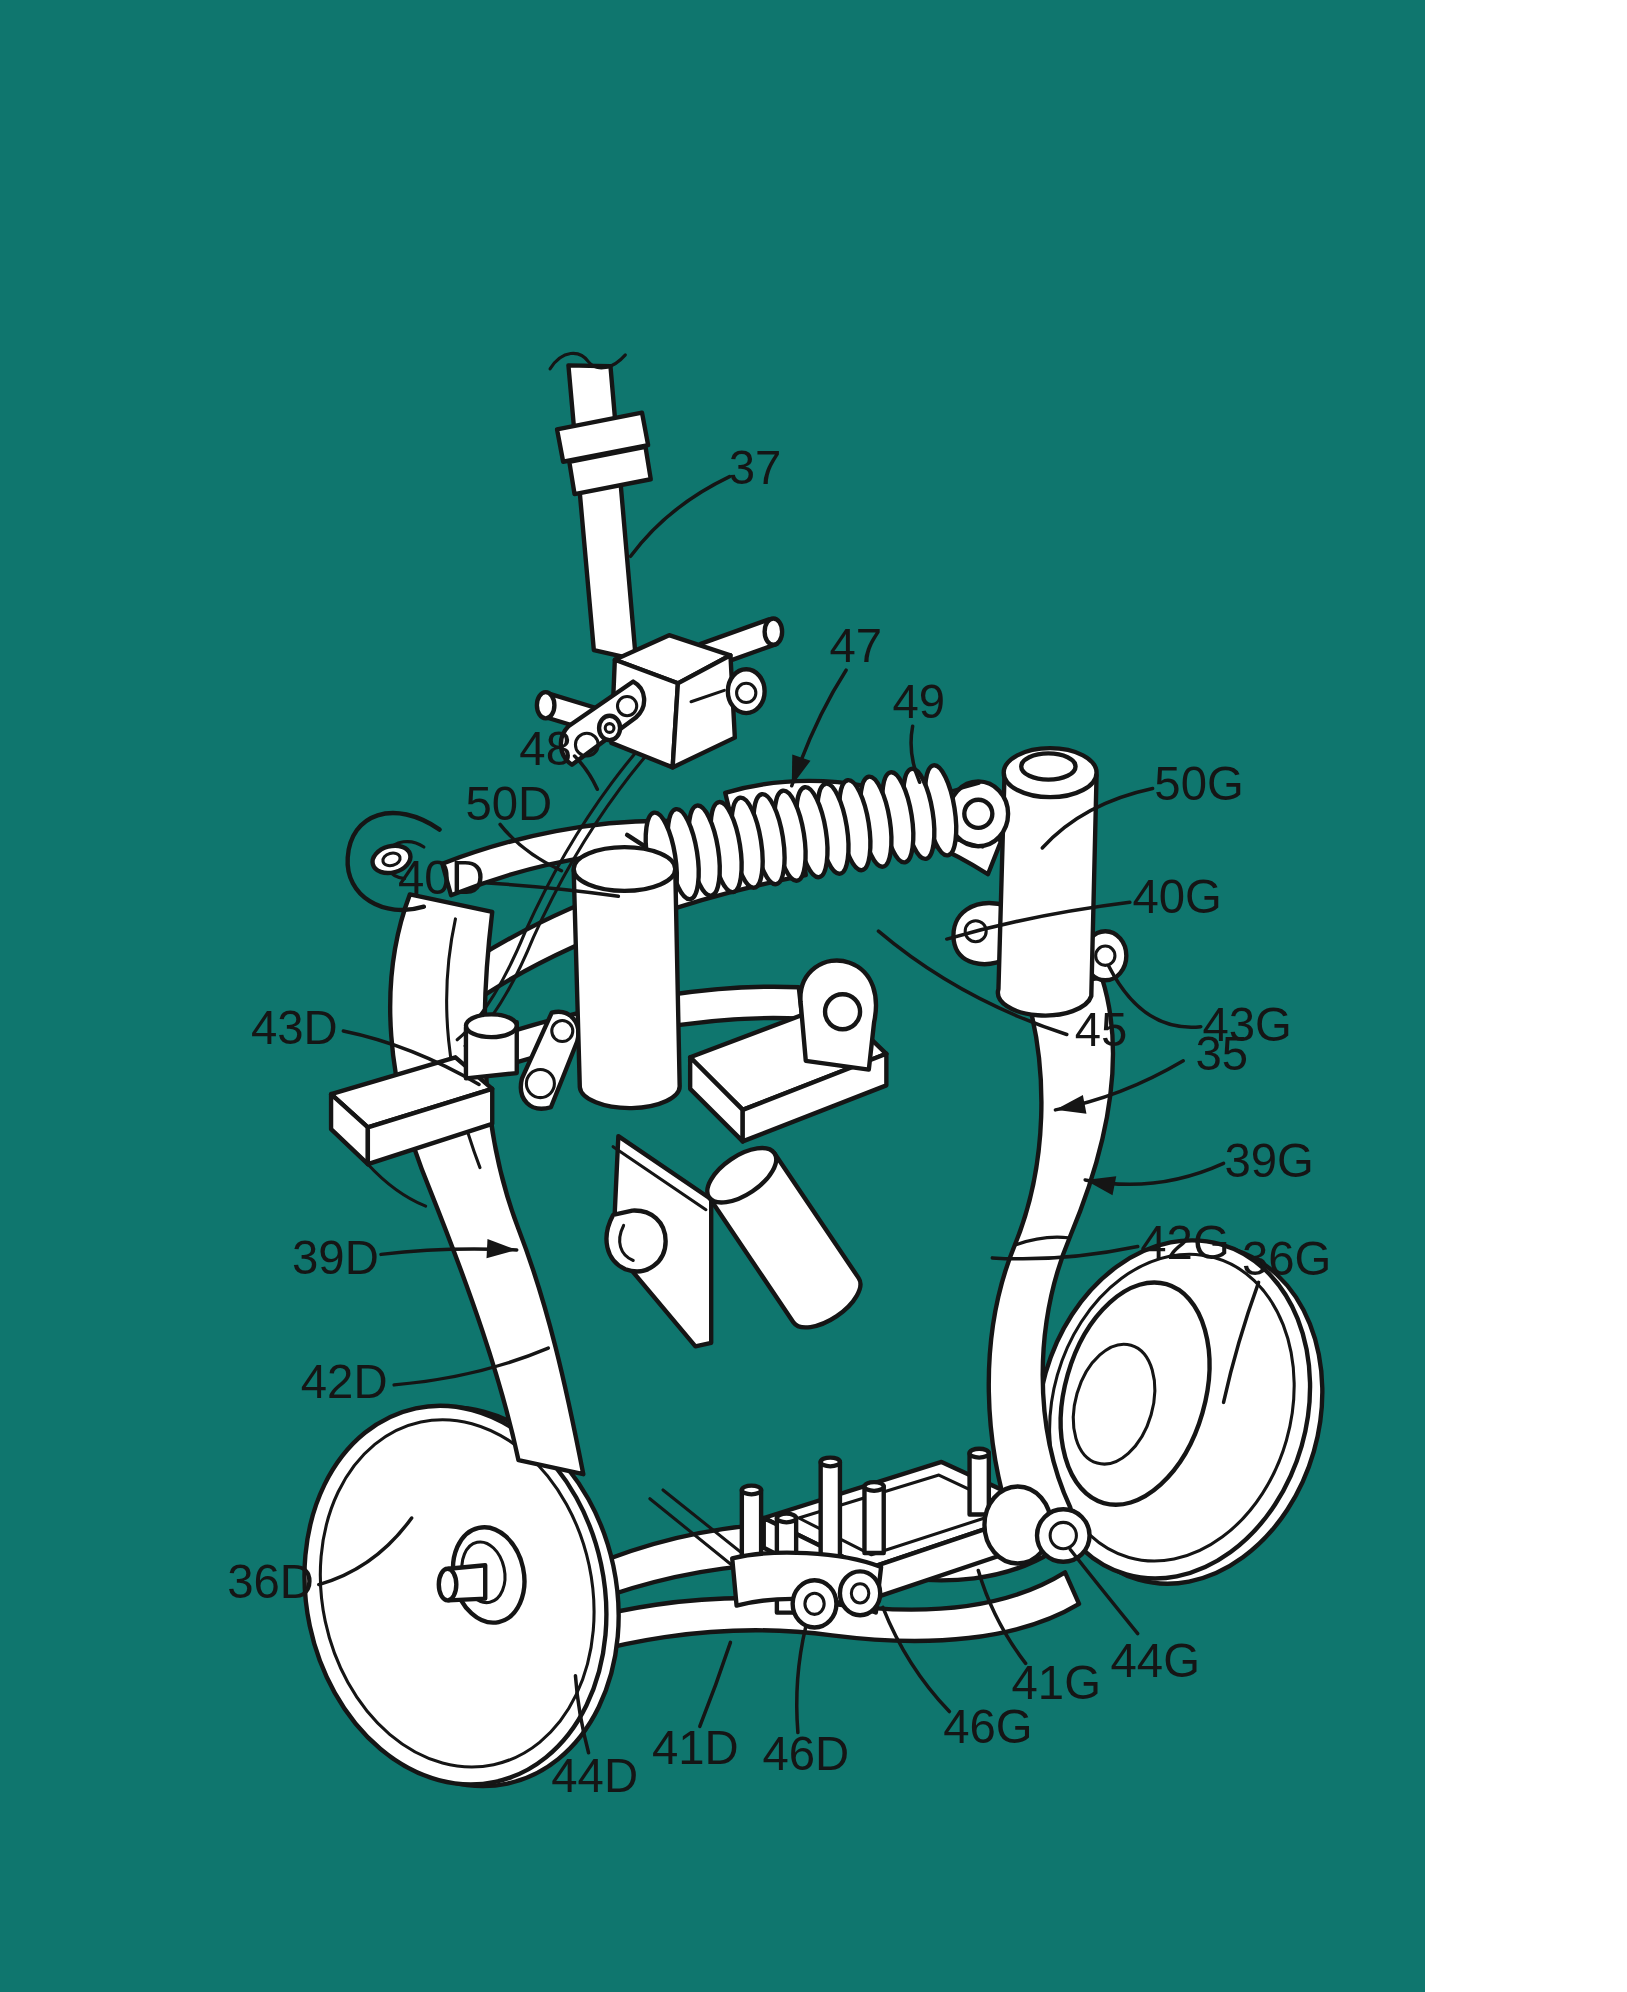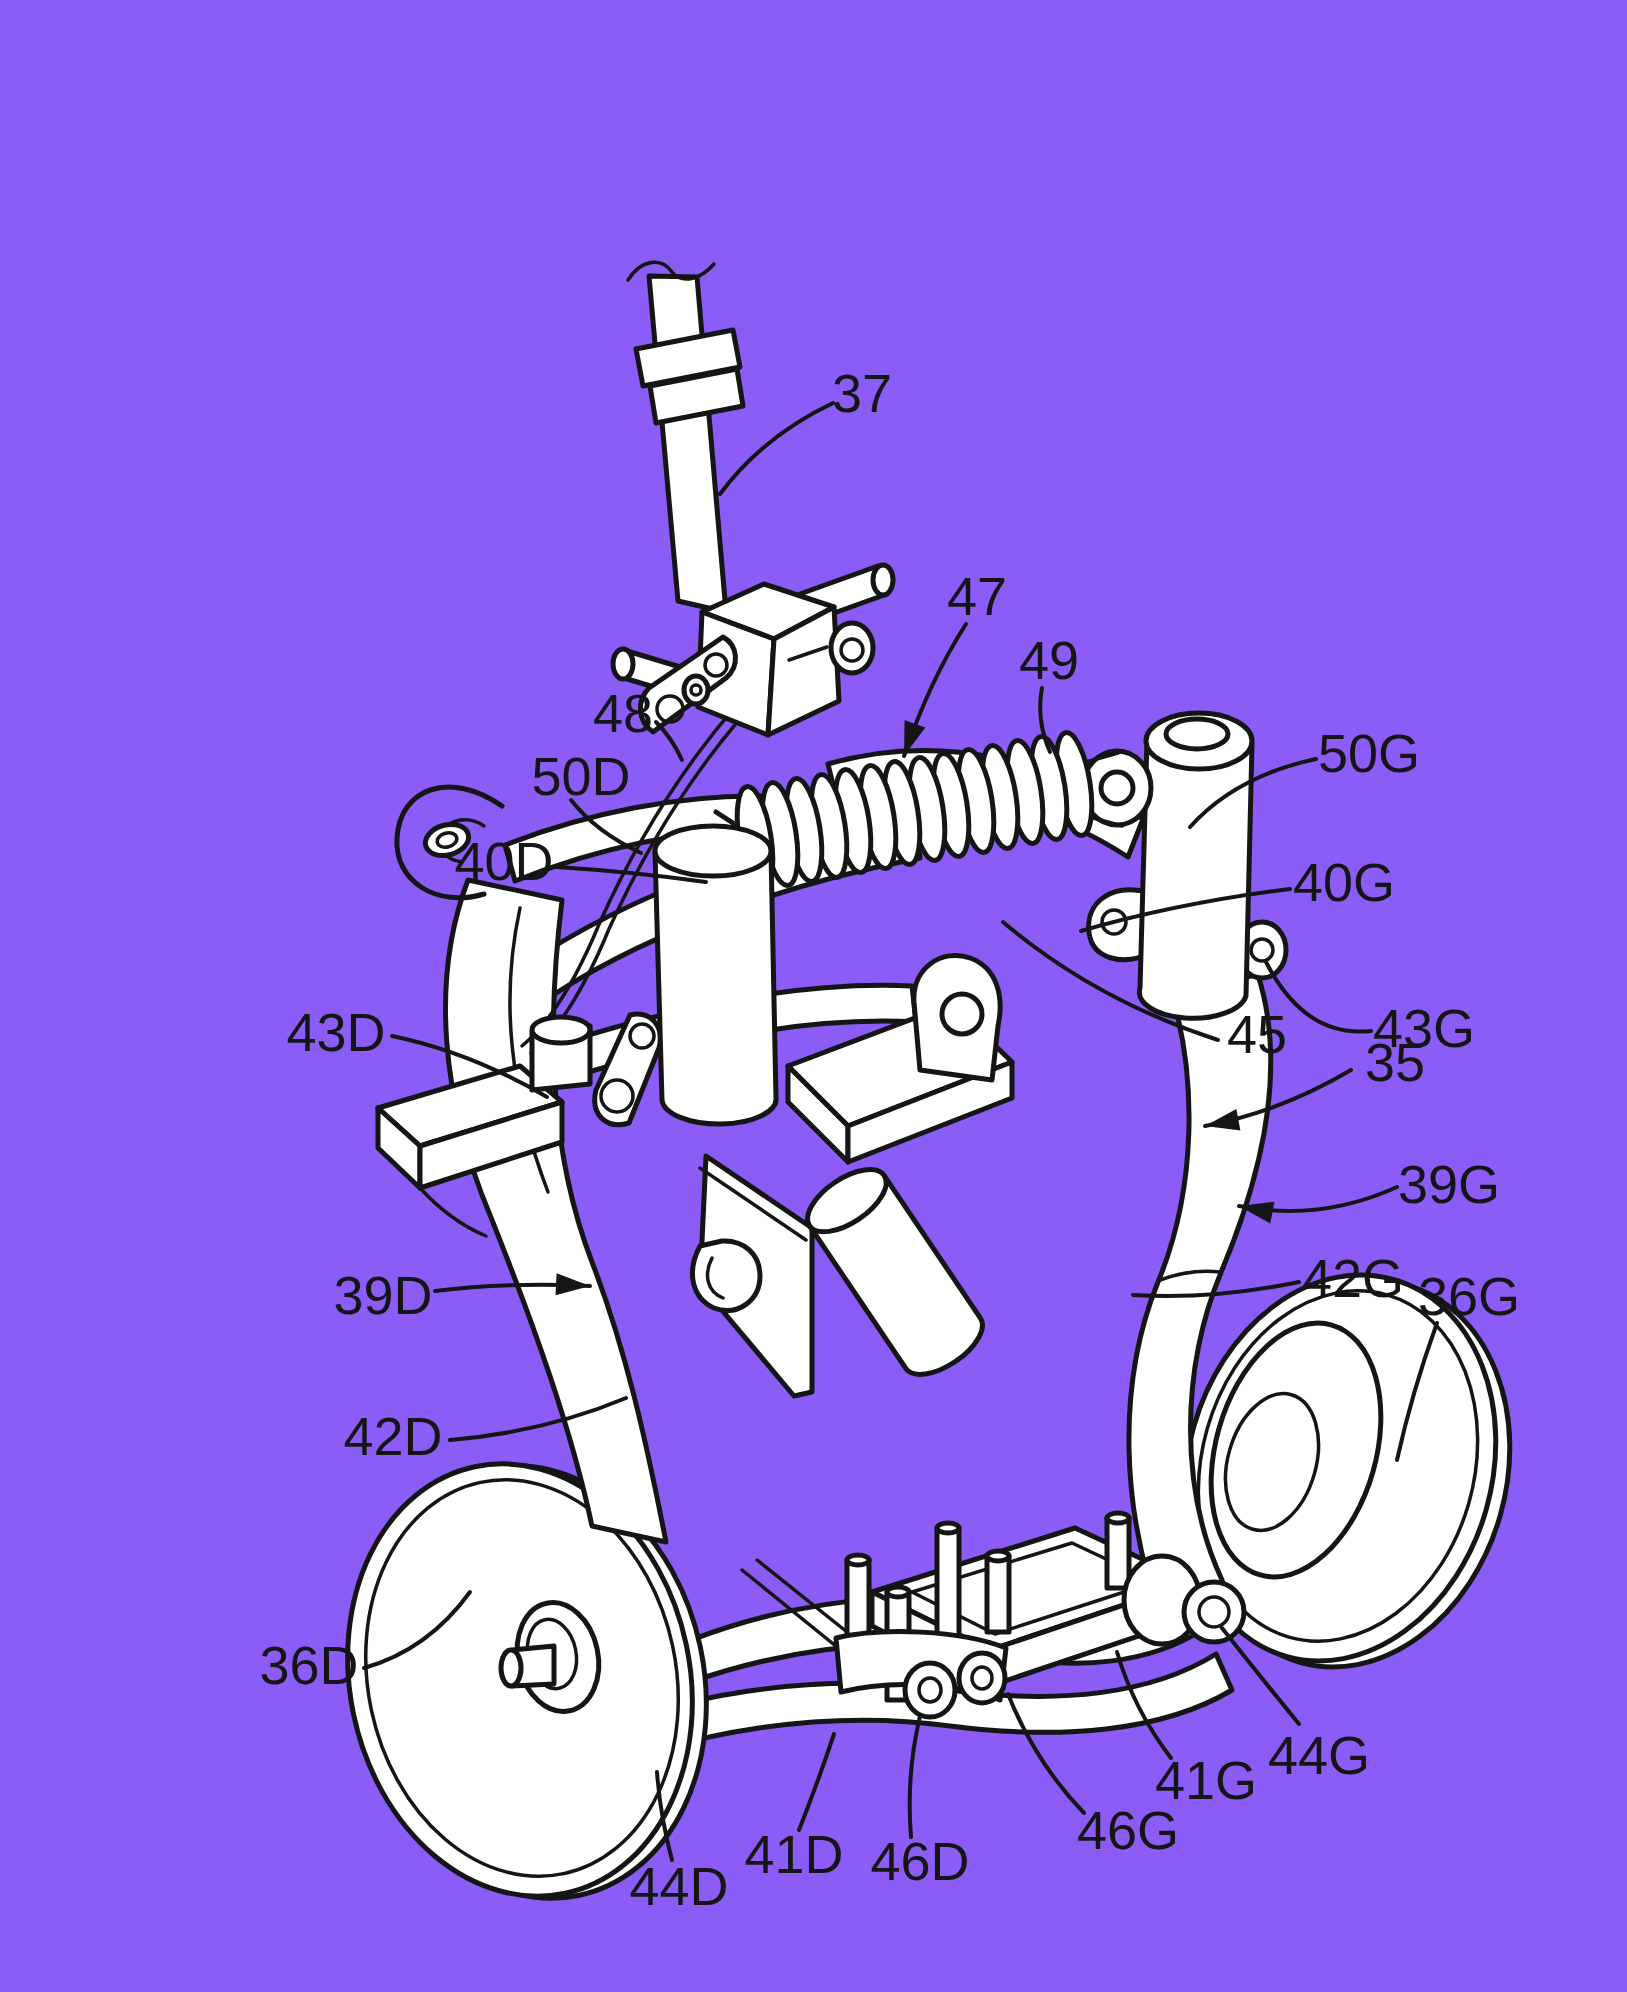--- a/index.html
+++ b/index.html
@@ -1,16 +1,16 @@
 <!DOCTYPE html>
 <html><head>
 <meta charset="utf-8">
 <style>
   html,body { margin:0; padding:0; background:#ffffff; }
-  .stage { position:relative; width:1627px; height:1992px; background:#8b5cf6; overflow:hidden; }
+  .stage { position:relative; width:1425px; height:1992px; background:#0f766e; overflow:hidden; }
   svg { position:absolute; left:0; top:0; width:100%; height:100%; }
   
   .w { fill:#ffffff; stroke:#151515; stroke-width:5; stroke-linejoin:round; stroke-linecap:round; }
   .n { fill:none;    stroke:#151515; stroke-width:5; stroke-linejoin:round; stroke-linecap:round; }
   .t { stroke-width:3.5; }
   .leader { fill:none; stroke:#151515; stroke-width:4; stroke-linecap:round; }
   .ahead  { fill:#151515; stroke:none; }
   .lbl { font-family:"Liberation Sans", sans-serif; font-size:54px; fill:#151515; text-anchor:middle; }
 </style>
 </head>

